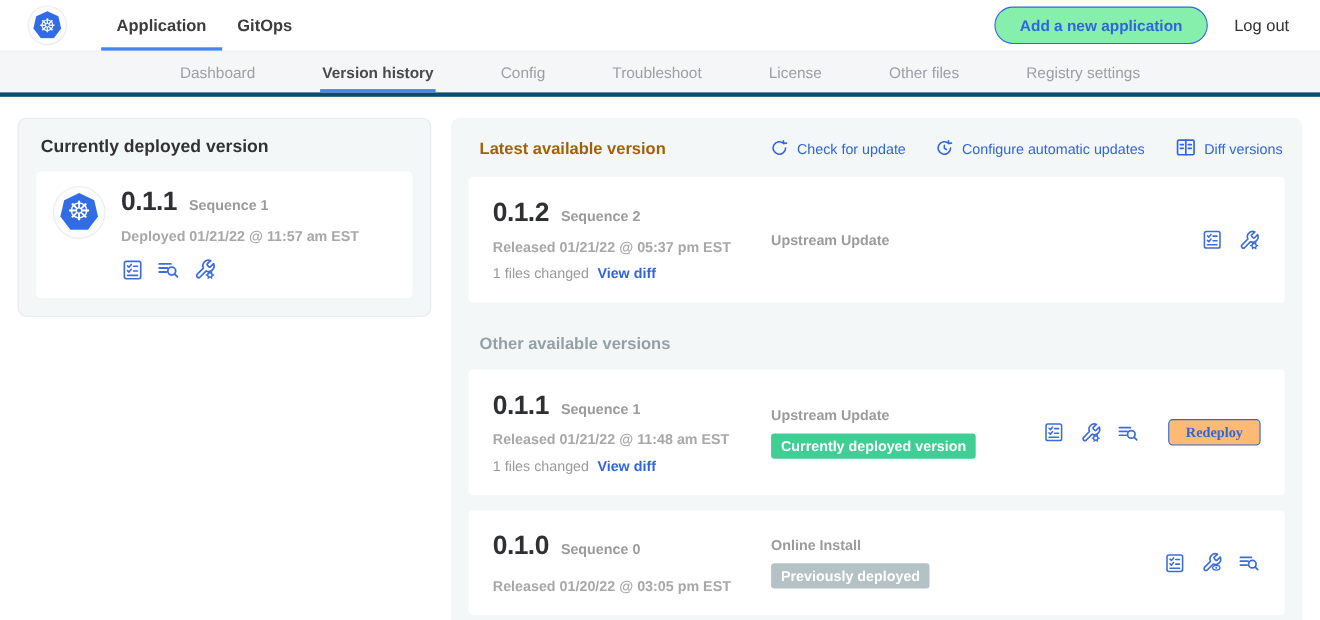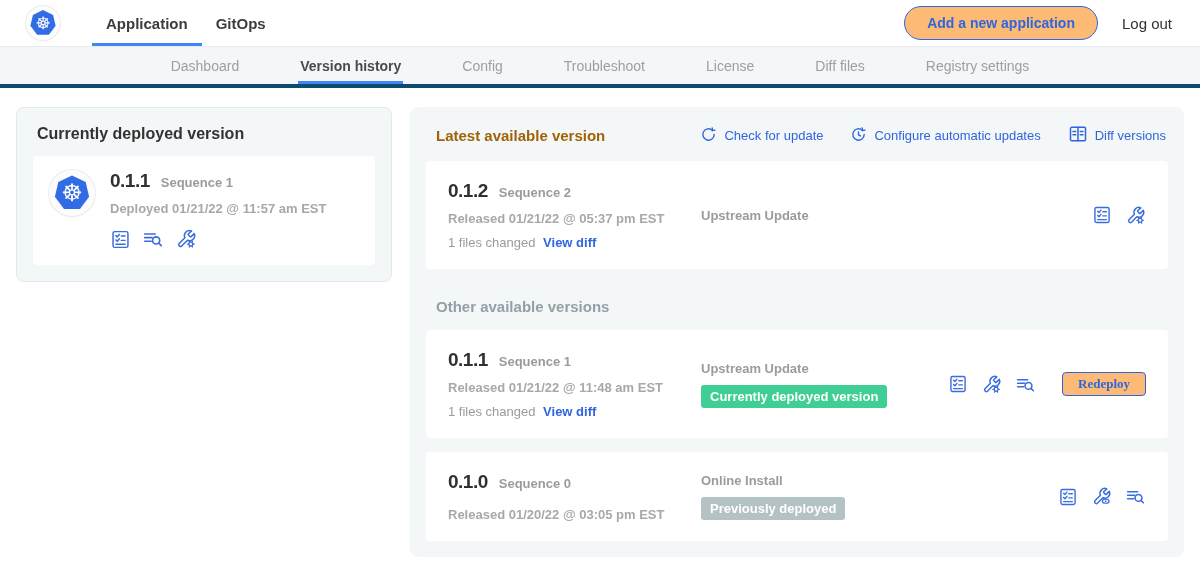--- a/index.html
+++ b/index.html
@@ -40,21 +40,21 @@
     display:flex; align-items:center;
     font-size:15px; font-weight:bold; color:#3c3c3c;
     border-bottom:3px solid transparent;
     border-top:3px solid transparent;
     cursor:pointer;
   }
   .header-tab.active { border-bottom-color:#4285f4; }
   .header-right { margin-left:auto; display:flex; align-items:center; gap:24px; }
   .pill-btn {
     border:1px solid #3066dd; color:#3066dd;
-    background:#fdba74; border-radius:17px;
+    background:#86efac; border-radius:17px;
     font-size:14px; font-weight:bold;
     padding:8px 22px; cursor:pointer;
     font-family:"Liberation Sans", sans-serif;
   }
   .logout { font-size:15px; color:#323232; cursor:pointer; }
 
   
   .subnav {
     height:41px;
     background:#f4f6f8;
@@ -87,21 +87,21 @@
   .deployed-card {
     background:#fff; border-radius:4px;
     padding:14px 16px 15px;
     display:flex; gap:15px;
   }
   .app-logo { width:46px; height:46px; }
   .app-logo .logo-circle { width:46px; height:46px; }
   .app-logo .heptagon { width:38px; height:38px; }
   .app-logo .heptagon span { font-size:24px; }
   .version-line { display:flex; align-items:baseline; gap:11px; }
-  .version-num { font-size:19px; font-weight:bold; color:#2f3033; letter-spacing:-.5px; }
+  .version-num { font-size:24px; font-weight:bold; color:#2f3033; letter-spacing:-.5px; }
   .seq { font-size:13px; color:#9b9b9b; font-weight:bold; }
   .muted-line { font-size:13px; color:#a8a8a8; font-weight:bold; margin-top:9px; }
   .icon-row { display:flex; align-items:center; gap:11px; margin-top:12px; }
   .icon-btn { display:inline-flex; cursor:pointer; }
   .icon-btn svg { display:block; }
 
   
   .right-panel { flex:1; padding:15px 16px 16px; }
   .rp-header { display:flex; align-items:center; margin:2px 2px 14px 10px; }
   .rp-title { font-size:15px; font-weight:bold; color:#a16207; }
@@ -163,21 +163,21 @@
     <div class="logout">Log out</div>
   </div>
 </div>
 
 <div class="subnav">
   <div class="subnav-tab">Dashboard</div>
   <div class="subnav-tab active">Version history</div>
   <div class="subnav-tab">Config</div>
   <div class="subnav-tab">Troubleshoot</div>
   <div class="subnav-tab">License</div>
-  <div class="subnav-tab">Diff files</div>
+  <div class="subnav-tab">Other files</div>
   <div class="subnav-tab">Registry settings</div>
 </div>
 
 <div class="main">
 
   <div class="panel left-panel">
     <div class="left-panel-title">Currently deployed version</div>
     <div class="deployed-card">
       <div class="app-logo">
         <div class="logo-circle">

